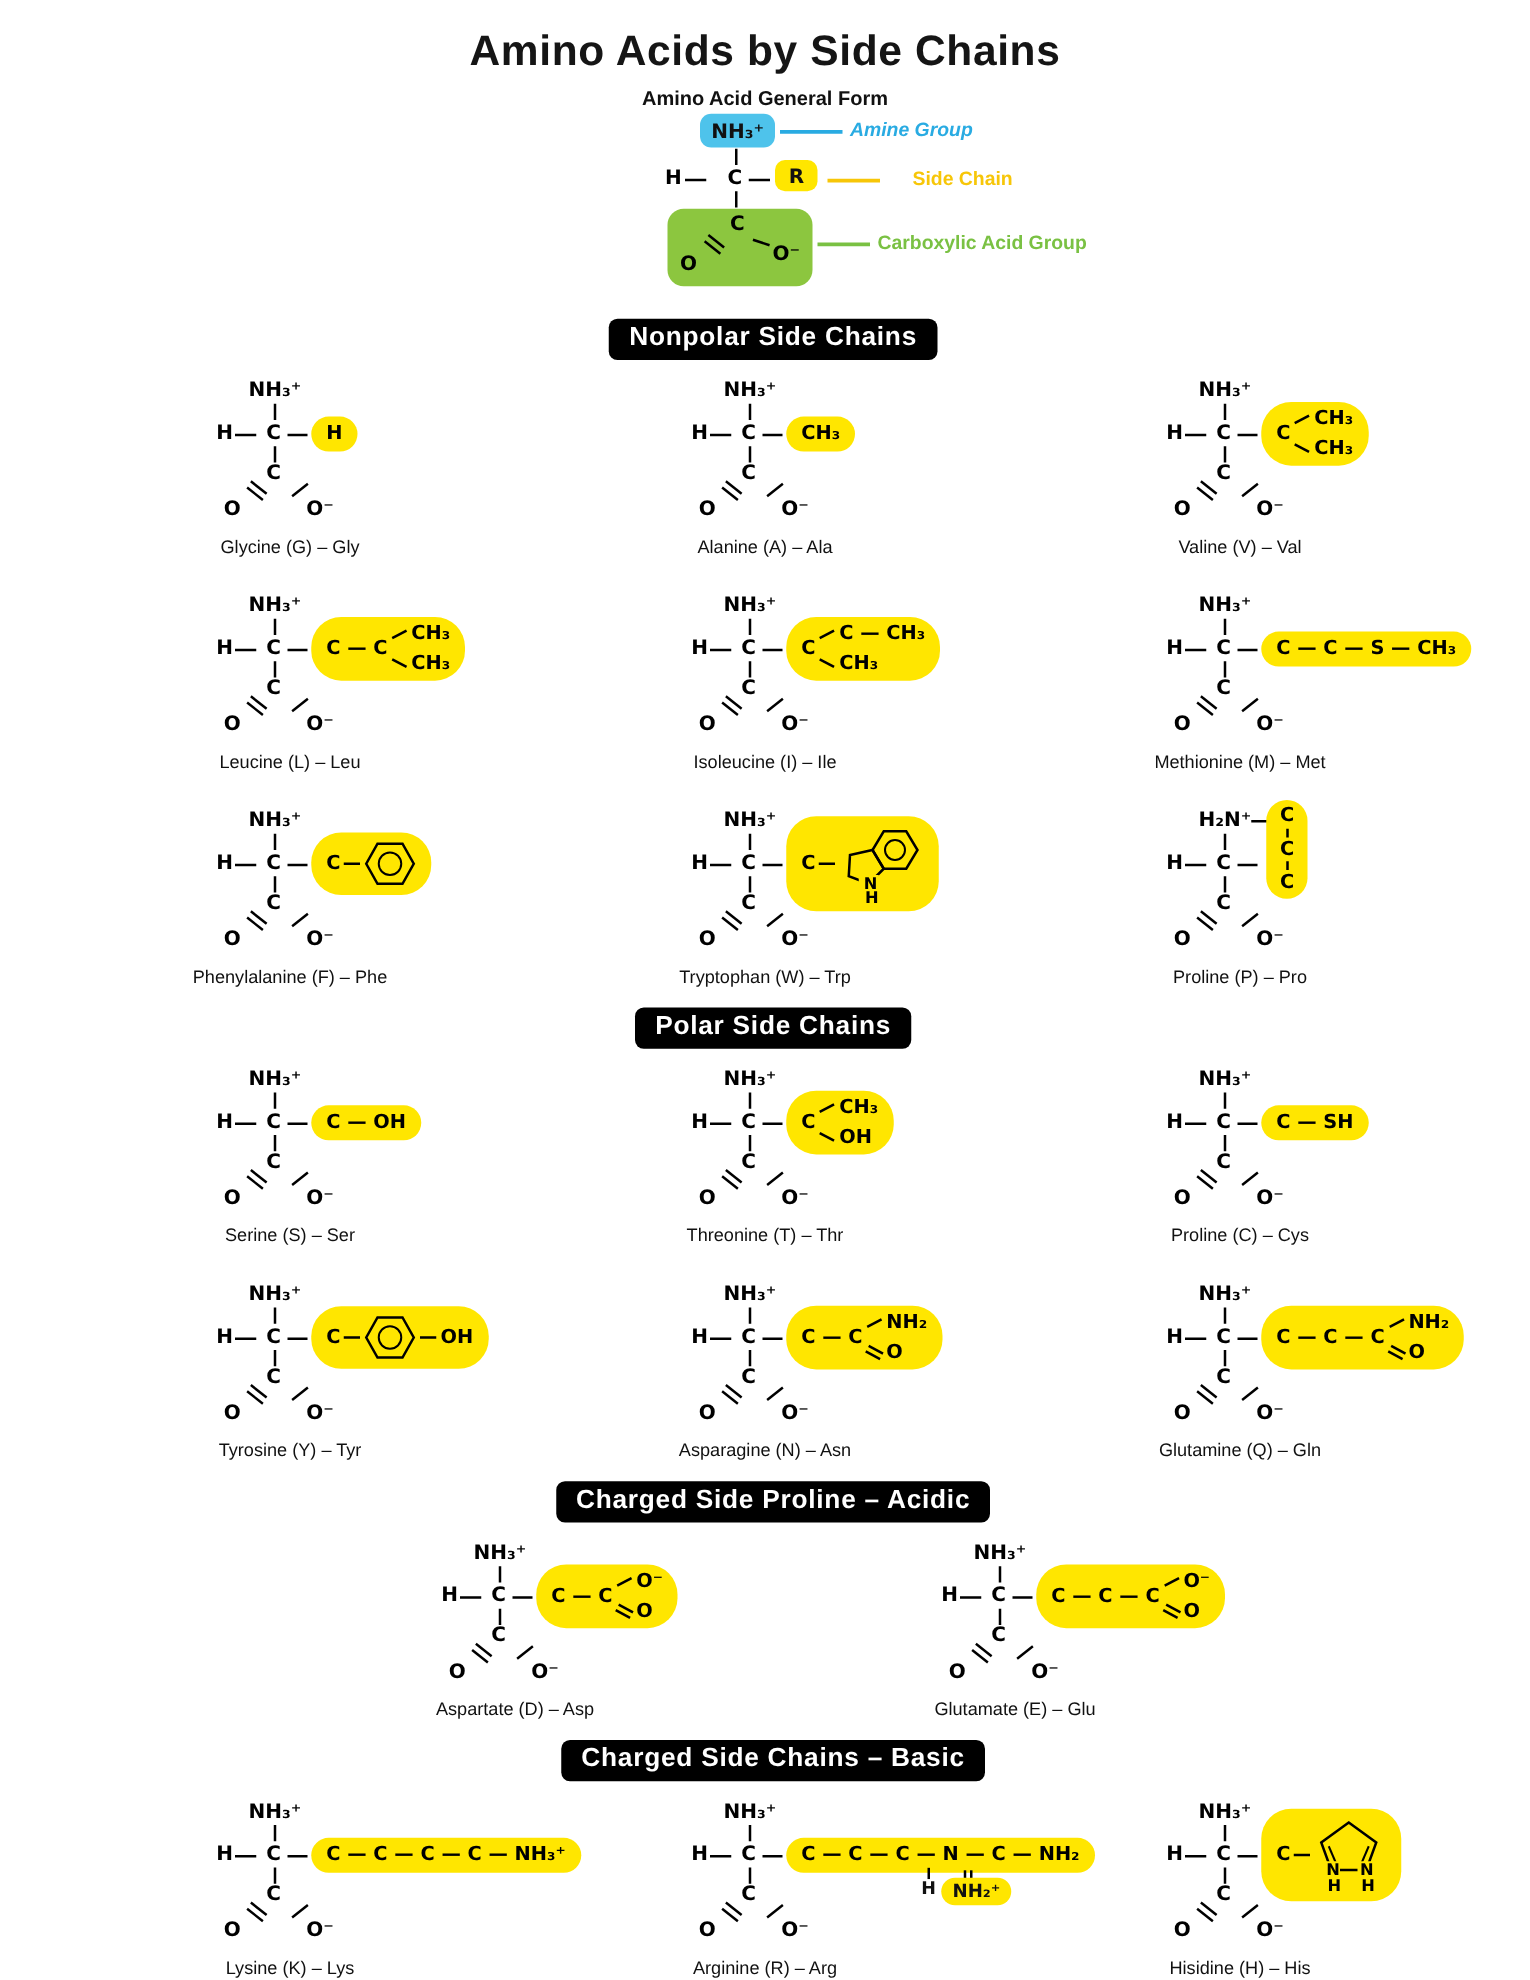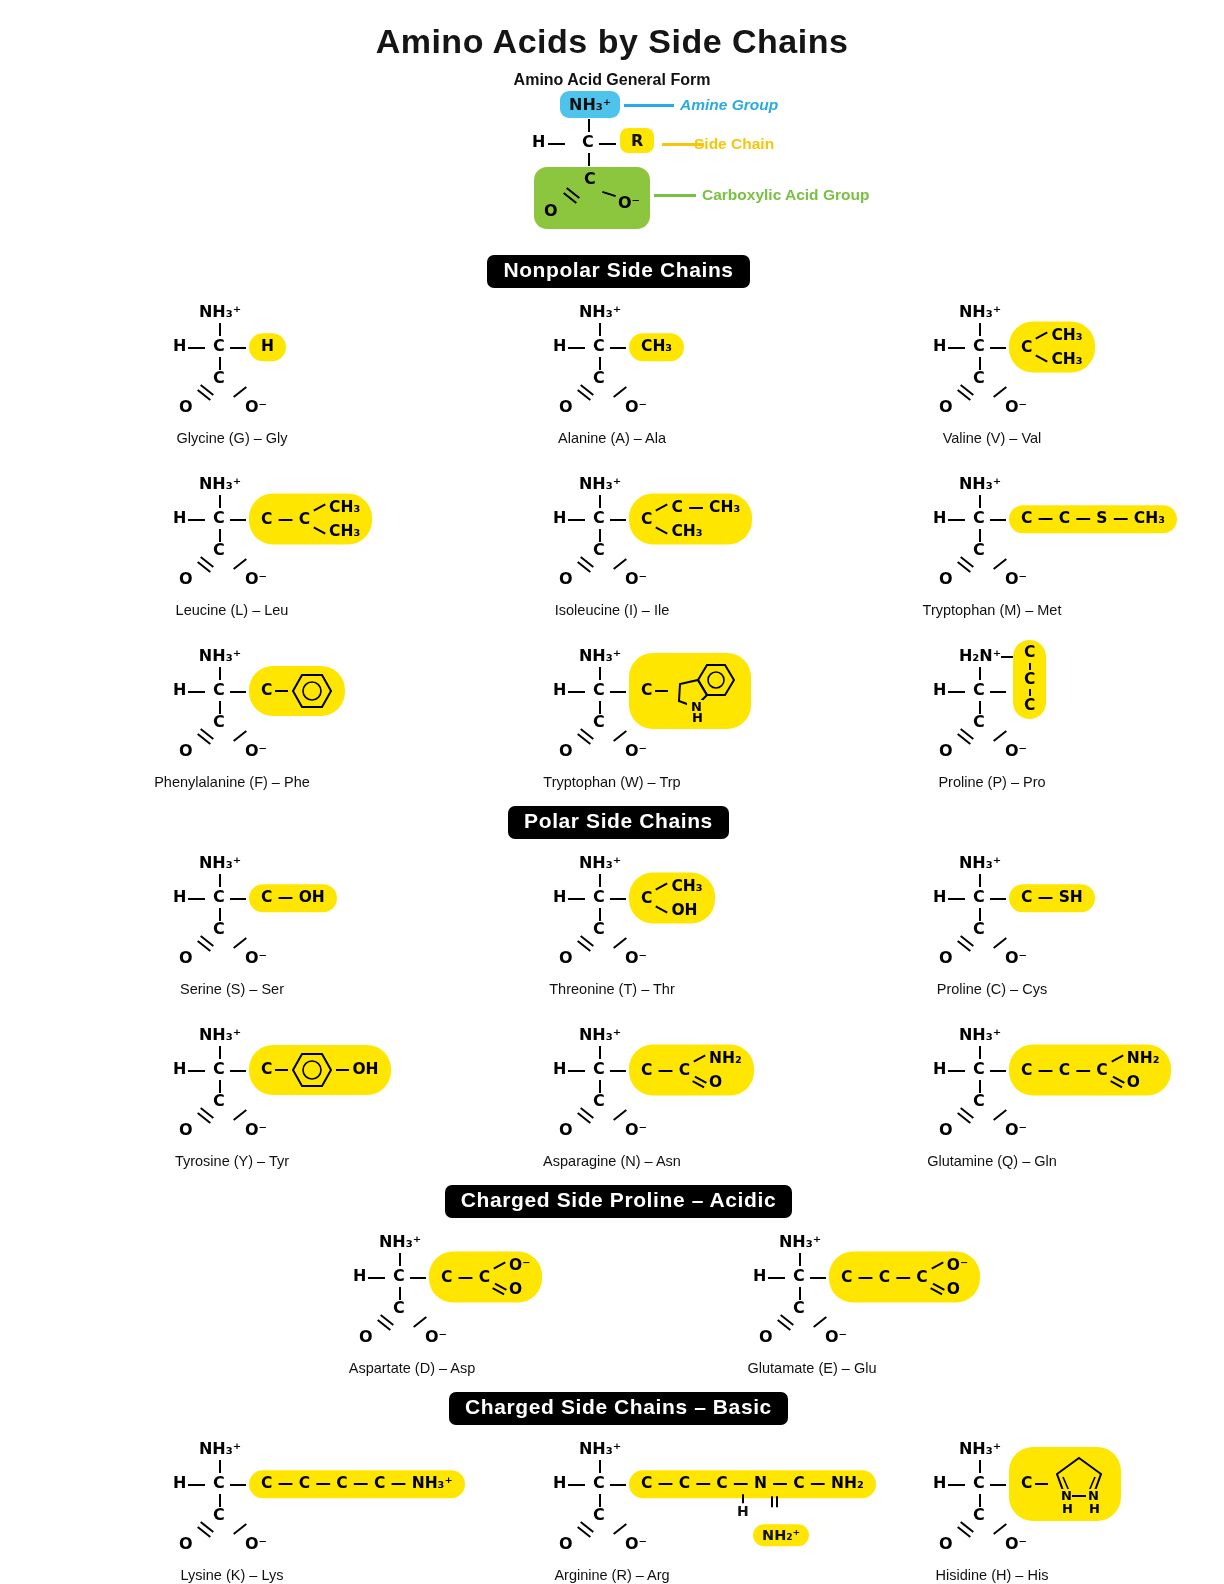--- a/index.html
+++ b/index.html
@@ -31,21 +31,21 @@
   .gdb.b { left: 31px; top: 25px; width: 16px; border-top: 2px solid #000; transform: rotate(38deg); }
   .go  { left: 10px; top: 36px; }
   .gsb { left: 68px; top: 26px; width: 14px; border-top: 2px solid #000; transform: rotate(18deg); }
   .gom { left: 84px; top: 28px; }
   .gf-callout { position: absolute; }
   .gf-cl-amine { left: 322px; top: 13px; width: 50px; border-top: 3px solid #29ABE2; }
   .gf-cl-side  { left: 360px; top: 52px; width: 42px; border-top: 3px solid #F7C608; }
   .gf-cl-carb  { left: 352px; top: 103px; width: 42px; border-top: 3px solid #7AC143; }
   .gf-label { position: absolute; font-weight: bold; font-size: 15.5px; white-space: nowrap; }
   .lbl-amine { left: 378px; top: 5px;  color: #29ABE2; font-style: italic; }
-  .lbl-side  { left: 392px; top: 44px; color: #F7C608; }
+  .lbl-side  { left: 428px; top: 44px; color: #F7C608; }
   .lbl-carb  { left: 400px; top: 95px; color: #7AC143; }
   
   .section-head { text-align: center; margin: 16px 0 16px; padding-left: 13px; }
   .pill {
     display: inline-block; background: #000; color: #fff;
     font-weight: bold; font-size: 21px; letter-spacing: 0.6px;
     padding: 3px 16px 6px; border-radius: 7px;
   }
   
   .grid3 { display: grid; grid-template-columns: repeat(3, 1fr); width: 1140px; margin: 0 auto 8px; row-gap: 30px; justify-items: center; }
@@ -87,21 +87,21 @@
   .ring text { font-family: "DejaVu Sans", sans-serif; font-weight: bold; font-size: 13px; fill: #000; }
   
   .side.pro { transform: none; top: -8px; left: 96px; flex-direction: column; gap: 2px; padding: 5px 11px; border-radius: 22px; }
   .pvl { height: 7px; border-left: 2px solid #000; }
   .pb1 { left: 84px; top: 8px; width: 13px; border-top: 2px solid #000; }
   
   .sub-h { position: absolute; left: 108px; top: 33px; font-family: "DejaVu Sans", sans-serif; font-weight: bold; font-size: 14px; }
   .subv  { left: 113px; top: 24px; height: 9px; border-left: 2px solid #000; }
   .subd1 { left: 142px; top: 26px; height: 11px; border-left: 2px solid #000; }
   .subd2 { left: 147px; top: 26px; height: 11px; border-left: 2px solid #000; }
-  .sub-nh2 { position: absolute; left: 124px; top: 54px; background: #FFE600; border-radius: 14px; padding: 3px 9px;
+  .sub-nh2 { position: absolute; left: 124px; top: 32px; background: #FFE600; border-radius: 14px; padding: 3px 9px;
              font-family: "DejaVu Sans", sans-serif; font-weight: bold; font-size: 14.5px; }
 </style>
 </head>
 <body>
 
 <h1 class="title">Amino Acids by Side Chains</h1>
 
 <section>
   <div class="gf-heading">Amino Acid General Form</div>
   <div class="gf-struct">
@@ -288,21 +288,21 @@
       <span class="atom cc">C</span>
       <span class="bond db a"></span>
       <span class="bond db b"></span>
       <span class="bond sbd"></span>
       <span class="atom ox">O</span>
       <span class="atom om">O⁻</span>
       <div class="side">
         <span class="chain">C — C — S — CH₃</span>
       </div>
     </div>
-    <div class="acid-name">Tryptophan (M) – Met</div>
+    <div class="acid-name">Methionine (M) – Met</div>
   </div>
 
   <div class="card">
     <div class="struct">
       <span class="atom amine">NH₃⁺</span>
       <span class="bond vb1"></span>
       <span class="atom hx">H</span>
       <span class="bond hb1"></span>
       <span class="atom ca">C</span>
       <span class="bond hb2"></span>

